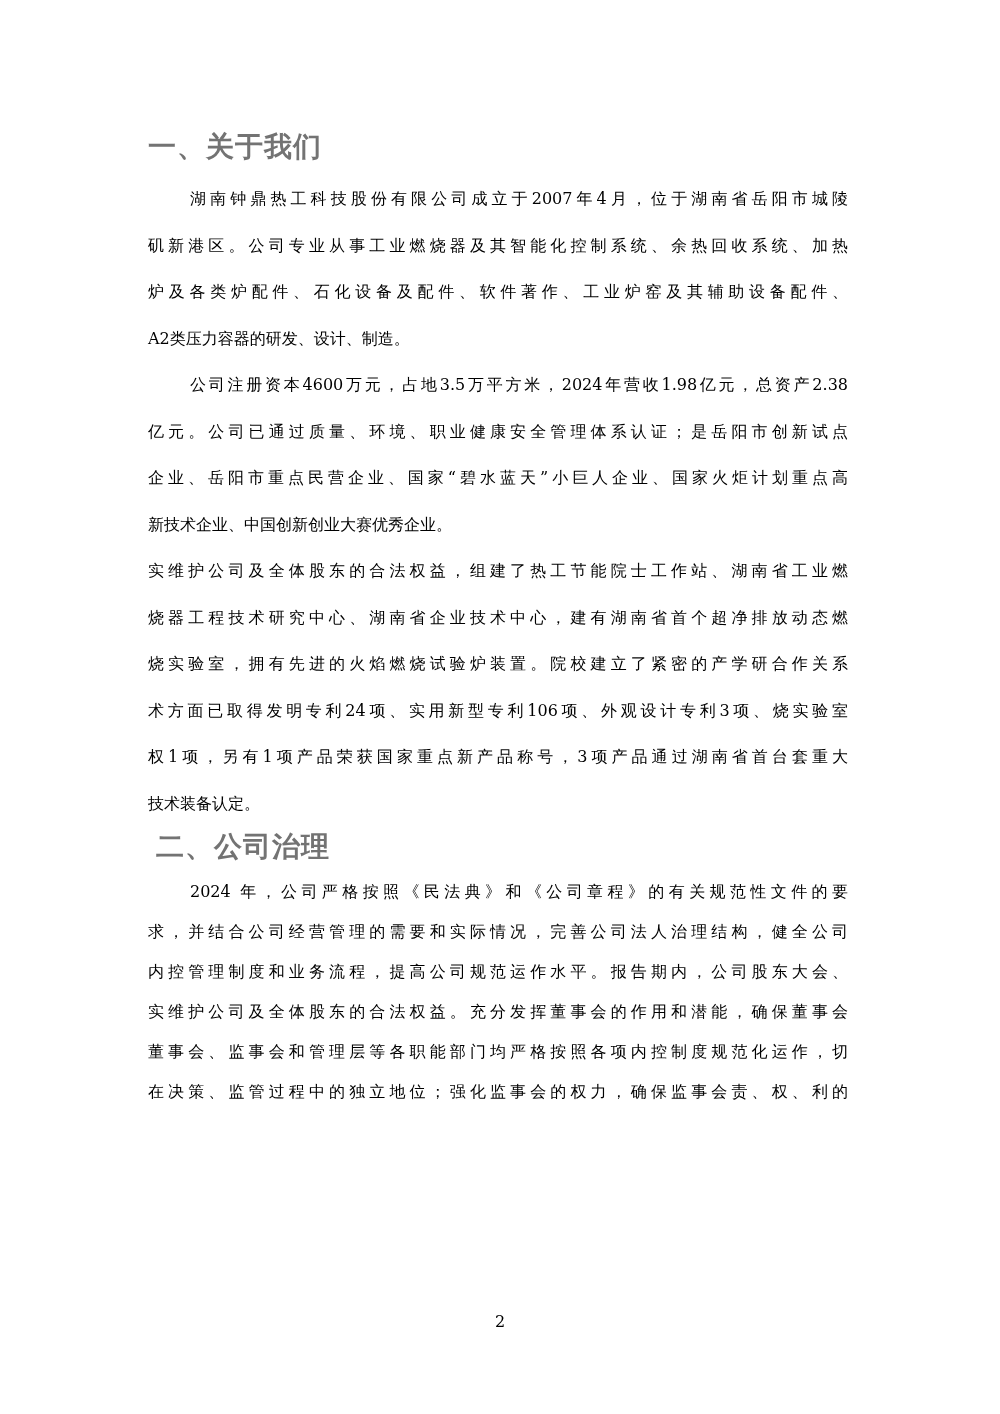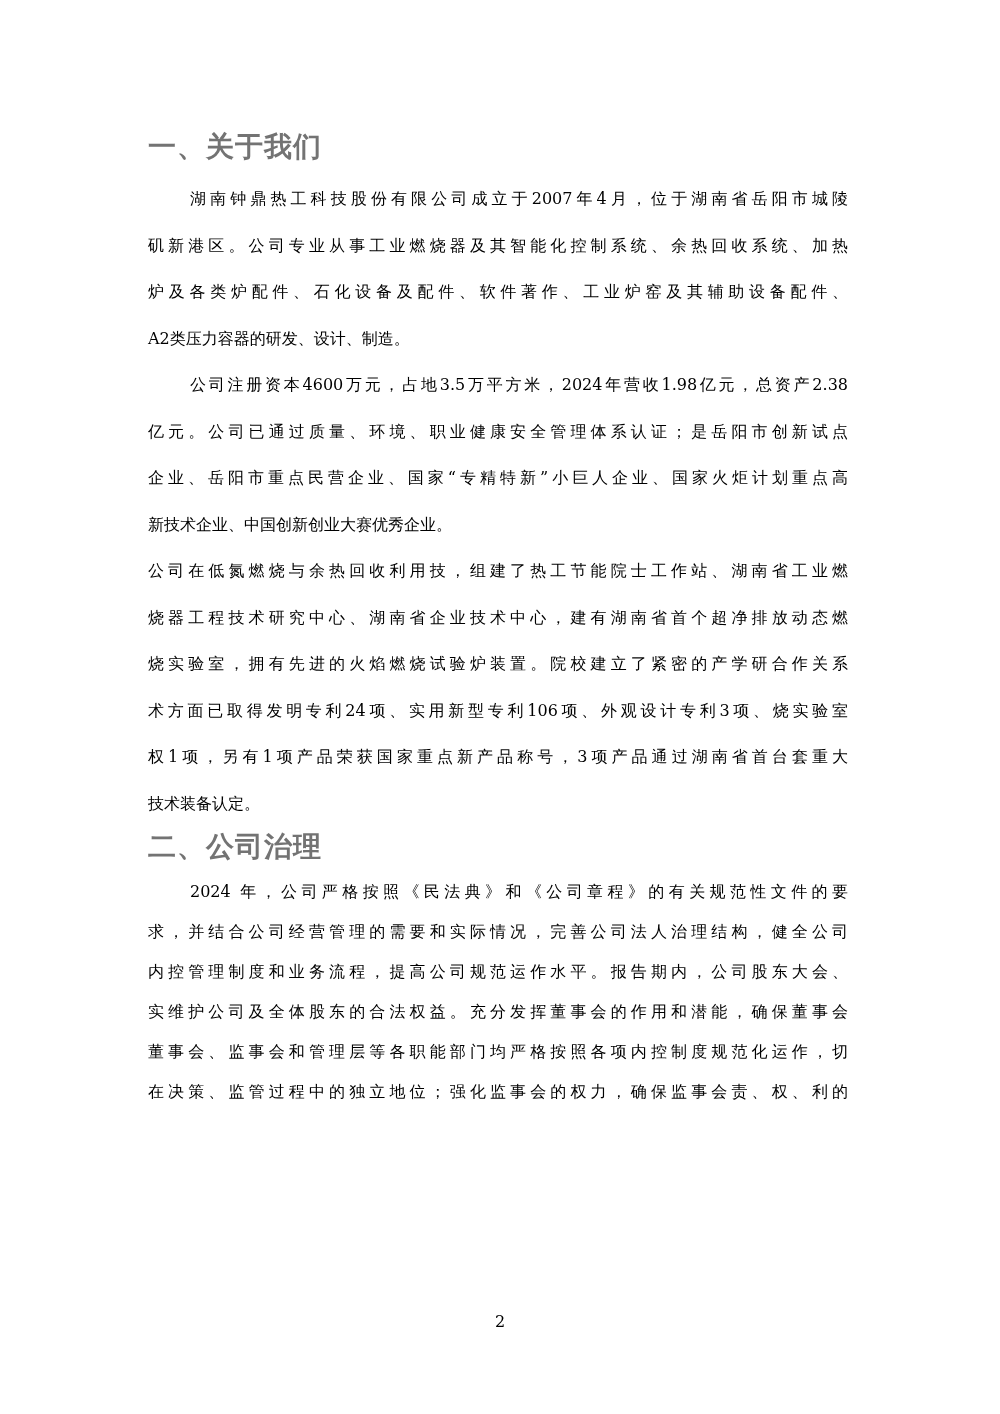--- a/index.html
+++ b/index.html
@@ -24,21 +24,21 @@
   }
   .section-heading {
     font-size: 28px;
     font-weight: bold;
     line-height: 36px;
     margin: 0;
     letter-spacing: 1px;
     color: #737373;
   }
   .section[data-idx="0"] .section-heading { margin: 129px 0 11px 0; }
-  .section[data-idx="1"] .section-heading { margin: 2px 0 7px 0; }
+  .section[data-idx="1"] .section-heading { margin: 2px 0 7px 8px; }
   .paragraph { margin: 0; }
   .paragraph.mid  { margin-top: 9px; }
   .paragraph.tight{ margin-top: 0; }
   .text-line {
     font-size: 16px;
     text-align: justify;
     text-align-last: justify;
     color: #000000;
   }
   .paragraph.wide  .text-line { line-height: 46.5px; }
@@ -71,25 +71,25 @@
         <h2 class="section-heading">一、关于我们</h2>
         <div class="paragraph wide">
           <div class="text-line indent">湖南钟鼎热工科技股份有限公司成立于2007年4月，位于湖南省岳阳市城陵</div>
           <div class="text-line">矶新港区。公司专业从事工业燃烧器及其智能化控制系统、余热回收系统、加热</div>
           <div class="text-line">炉及各类炉配件、石化设备及配件、软件著作、工业炉窑及其辅助设备配件、</div>
           <div class="text-line para-end">A2类压力容器的研发、设计、制造。</div>
         </div>
         <div class="paragraph wide">
           <div class="text-line indent">公司注册资本4600万元，占地3.5万平方米，2024年营收1.98亿元，总资产2.38</div>
           <div class="text-line">亿元。公司已通过质量、环境、职业健康安全管理体系认证；是岳阳市创新试点</div>
-          <div class="text-line">企业、岳阳市重点民营企业、国家“专精特新”小巨人企业、国家火炬计划重点高</div>
+          <div class="text-line">企业、岳阳市重点民营企业、国家“碧水蓝天”小巨人企业、国家火炬计划重点高</div>
           <div class="text-line para-end">新技术企业、中国创新创业大赛优秀企业。</div>
         </div>
         <div class="paragraph wide">
-          <div class="text-line">公司在低氮燃烧与余热回收利用技，组建了热工节能院士工作站、湖南省工业燃</div>
+          <div class="text-line">实维护公司及全体股东的合法权益，组建了热工节能院士工作站、湖南省工业燃</div>
           <div class="text-line">烧器工程技术研究中心、湖南省企业技术中心，建有湖南省首个超净排放动态燃</div>
           <div class="text-line">烧实验室，拥有先进的火焰燃烧试验炉装置。院校建立了紧密的产学研合作关系</div>
           <div class="text-line">术方面已取得发明专利24项、实用新型专利106项、外观设计专利3项、烧实验室</div>
           <div class="text-line">权1项，另有1项产品荣获国家重点新产品称号，3项产品通过湖南省首台套重大</div>
           <div class="text-line para-end">技术装备认定。</div>
         </div>
       </section>
       <section class="section" data-idx="1">
         <h2 class="section-heading">二、公司治理</h2>
         <div class="paragraph tight">

